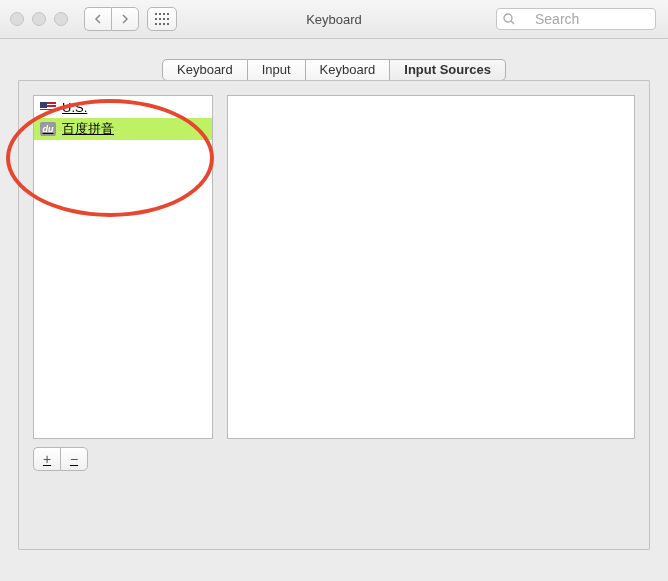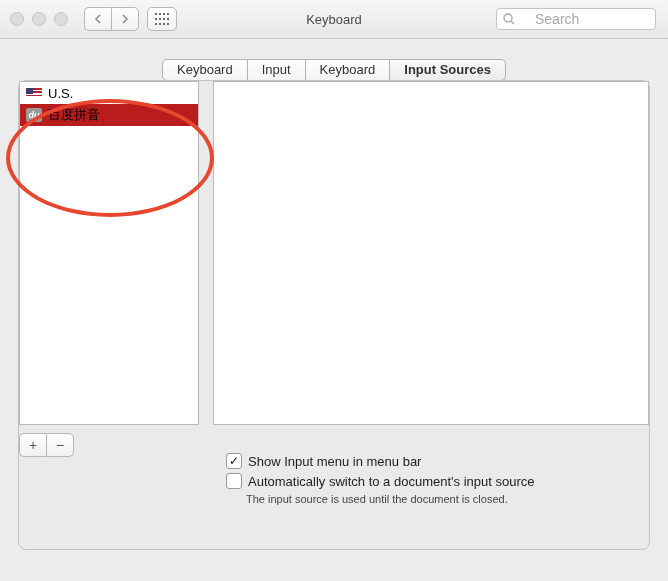--- a/index.html
+++ b/index.html
@@ -109,46 +109,47 @@
   .tab:last-child  { border-radius: 0 5px 5px 0;}
   .tab.active {
     background: linear-gradient(#f8f8f8,#ececec);
     color:#333;
     font-weight:bold;
   }
   
   .panel {
     margin-top: -1px;
     border: 1px solid #c2c2c2;
-    border-radius: 8px;
+    border-radius: 1px;
     background: #eaeaea;
-    padding: 0;
+    padding: 14px;
     position: relative;
     height: 470px;
     box-sizing: border-box;
+    text-decoration: underline;
   }
   .two-col {
     display:flex;
     gap: 14px;
     height: 344px;
   }
   .listbox, .detailbox {
     background: #fff;
     border: 1px solid #b9b9b9;
   }
   .listbox { width: 178px; }
   .detailbox { flex: 1; }
   .list-row {
     height: 22px;
     display:flex; align-items:center;
     padding: 0 6px;
     gap: 6px;
     font-size: 13px;
   }
-  .list-row.sel { background: #b91c1c; }
+  .list-row.sel { background: #bef264; }
   .flag-us {
     width: 16px; height: 11px;
     background: linear-gradient(
       to bottom,
       #b22234 0%, #b22234 15%,
       #fff 15%, #fff 30%,
       #b22234 30%, #b22234 46%,
       #fff 46%, #fff 61%,
       #b22234 61%, #b22234 77%,
       #fff 77%, #fff 100%
@@ -285,28 +286,17 @@
           </div>
         </div>
         <div class="detailbox"></div>
       </div>
 
       <div class="addremove">
         <div class="ar-btn">+</div>
         <div class="ar-btn">−</div>
       </div>
 
-      <div class="options">
-        <div class="opt-row">
-          <span class="chk checked"></span>
-          <span>Show Input menu in menu bar</span>
-        </div>
-        <div class="opt-row">
-          <span class="chk"></span>
-          <span>Automatically switch to a document's input source</span>
-        </div>
-        <div class="hint">The input source is used until the document is closed.</div>
-      </div>
     </div>
 
     <div class="anno-circle"></div>
   </div>
 </div>
 
 </body></html>

